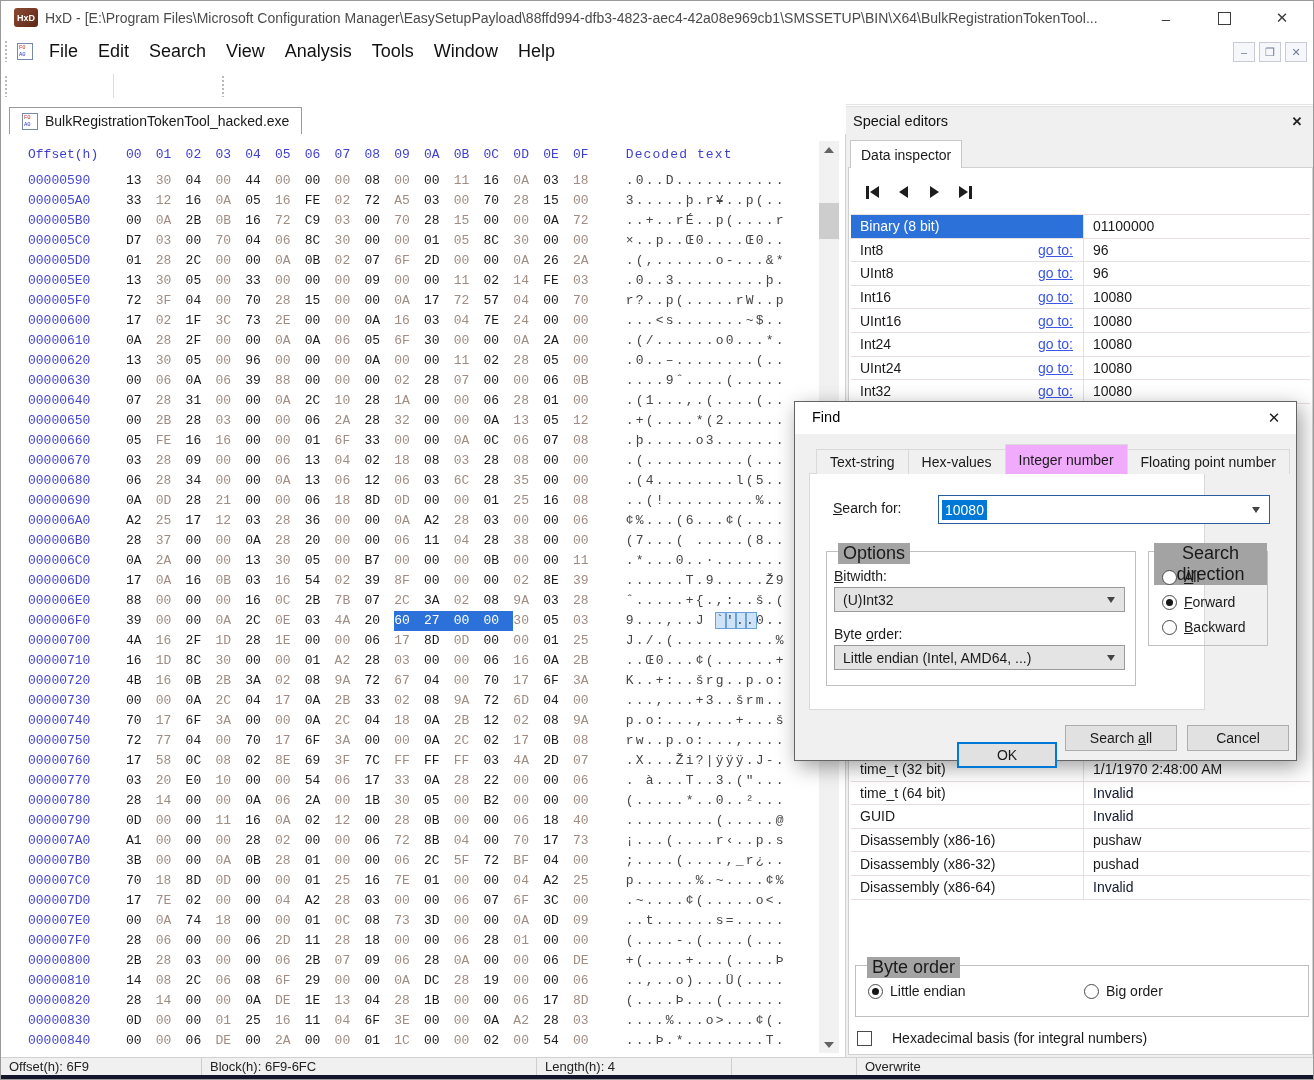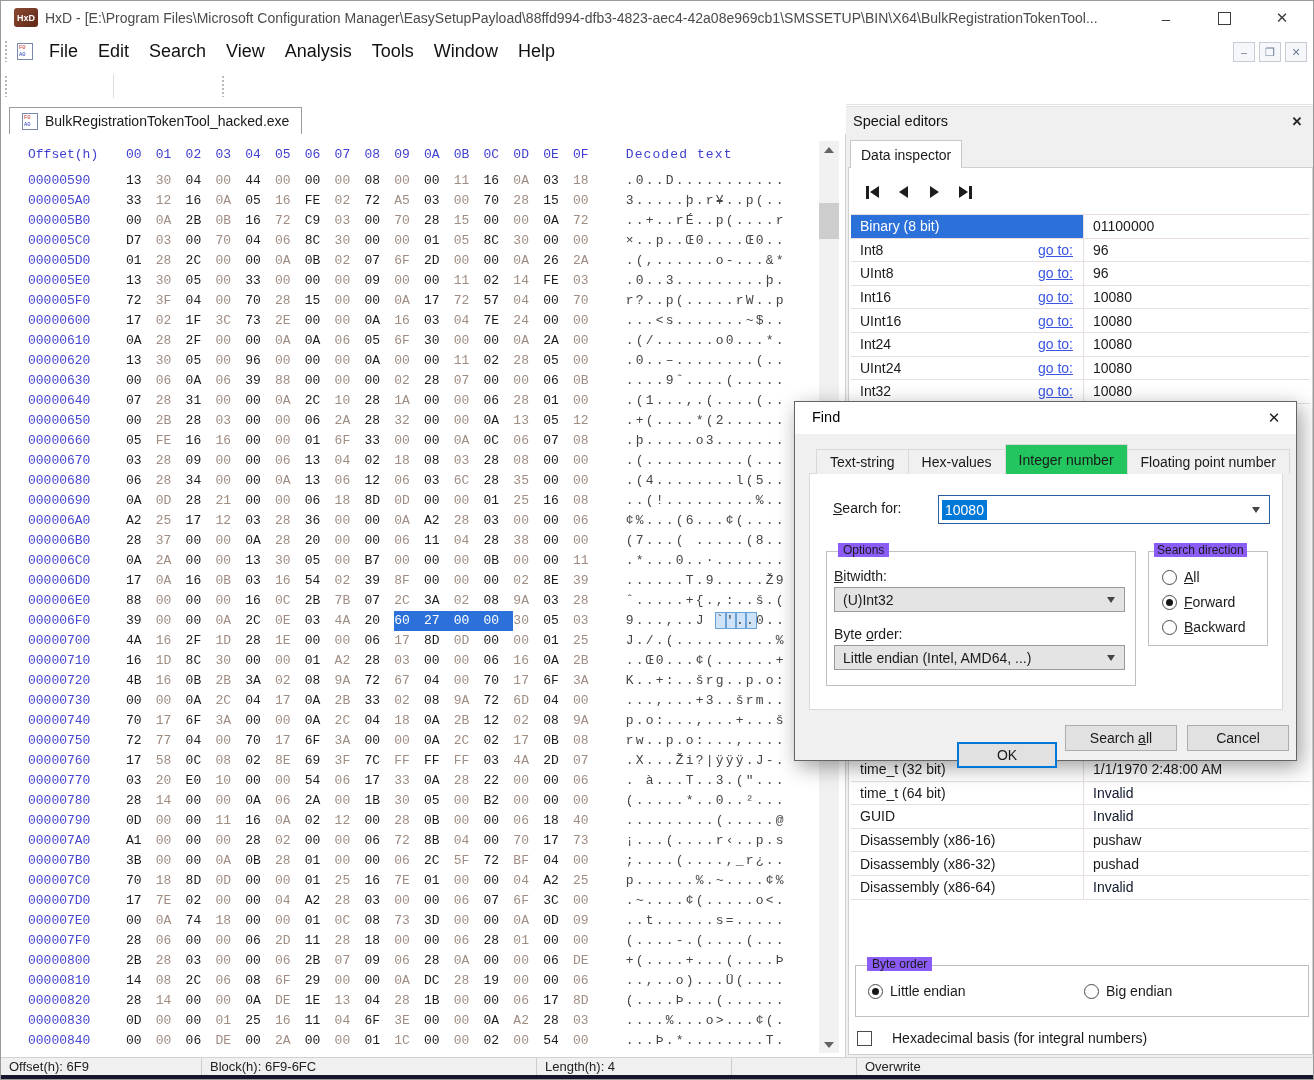--- a/index.html
+++ b/index.html
@@ -90,40 +90,40 @@
   .nb-r{width:0;height:0;border-left:9px solid #1d1d1d;border-top:6.5px solid transparent;border-bottom:6.5px solid transparent;}
   .di-table{position:absolute;left:2px;width:459px;border-top:1px solid #e8dede;font-size:14px;}
   .t-top{top:46px;} .t-bottom{top:590px;}
   .di-row{height:23.6px;display:flex;border-bottom:1px solid #e8dede;box-sizing:border-box;align-items:center;}
   .di-label{width:233px;height:100%;display:flex;align-items:center;padding-left:9px;box-sizing:border-box;border-right:1px solid #e8dede;}
   .di-row.selected .di-label{background:#2c71d9;color:#fff;}
   .goto{margin-left:auto;margin-right:10px;color:#3b55e6;text-decoration:underline;}
   .di-value{flex:1;padding-left:9px;color:#1a1a1a;}
   .di-value.invalid{color:#0f172a;}
   .groupbox{position:absolute;border:1px solid #c0c0c0;}
-  .gb-label{position:absolute;top:-9px;left:11px;background:#8b5cf6;padding:0 5px;font-size:12px;}
+  .gb-label{position:absolute;top:-9px;left:11px;background:#a3a3a3;padding:0 5px;font-size:18px;}
   .bo-group{left:6px;top:797px;width:452px;height:50px;}
   .radio-row{position:absolute;display:flex;align-items:center;gap:7px;font-size:14px;}
   .radio{width:15px;height:15px;border:1px solid #4a4a4a;border-radius:50%;background:#fff;box-sizing:border-box;flex:none;}
   .radio.on{display:flex;align-items:center;justify-content:center;}
   .radio.on::after{content:"";width:7px;height:7px;border-radius:50%;background:#161616;}
   .cb-row{position:absolute;left:8px;top:862px;display:flex;align-items:center;gap:20px;font-size:14px;}
   .checkbox{width:15px;height:15px;border:1px solid #4a4a4a;background:#fff;box-sizing:border-box;flex:none;}
   
   .dialog{position:absolute;left:793px;top:400px;width:503px;height:360px;background:#f0f0f0;border:1px solid #646464;
           box-shadow:4px 6px 20px rgba(0,0,0,.38);box-sizing:border-box;z-index:10;font-size:14px;}
   .dlg-titlebar{position:absolute;left:0;top:0;width:100%;height:32px;background:#fff;}
   .dlg-title{position:absolute;left:17px;top:7px;font-size:14.5px;color:#000;}
   .dlg-close{position:absolute;right:0;top:0;width:44px;height:32px;display:flex;align-items:center;justify-content:center;
              font-size:15px;color:#1a1a1a;}
   .dlg-tabs{position:absolute;left:21px;top:42px;display:flex;align-items:flex-end;height:30px;z-index:3;}
   .dlg-tab{height:25px;padding:0 13px;background:#f0f0f0;border:1px solid #d9d9d9;border-bottom:none;
            display:flex;align-items:center;font-size:14px;margin-right:-1px;box-sizing:border-box;}
-  .dlg-tab.active{height:30px;background:#22c55e;position:relative;z-index:4;}
-  .dlg-page{position:absolute;left:14px;top:71px;width:474px;height:237px;background:#fff;border:1px solid #d9d9d9;box-sizing:border-box;text-align:center;}
+  .dlg-tab.active{height:30px;background:#f0abfc;position:relative;z-index:4;}
+  .dlg-page{position:absolute;left:14px;top:71px;width:396px;height:237px;background:#fff;border:1px solid #d9d9d9;box-sizing:border-box;text-align:center;}
   .lbl-search{position:absolute;left:23px;top:26px;}
   .search-combo{position:absolute;left:128px;top:21px;width:332px;height:29px;border:1px solid #2a5d9e;background:#fff;
                 box-sizing:border-box;display:flex;align-items:center;}
   .search-combo .selval{margin-left:3px;background:#0078d7;color:#fff;padding:2px 3px;}
   .search-combo .chev{position:absolute;right:9px;}
   .chev{width:0;height:0;border-left:4.5px solid transparent;border-right:4.5px solid transparent;border-top:6px solid #444;}
   .opt-group{left:16px;top:77px;width:308px;height:133px;}
   .lbl-bitwidth{position:absolute;left:24px;top:94px;}
   .dd{position:absolute;height:25px;background:#e4e4e4;border:1px solid #9a9a9a;box-sizing:border-box;
       display:flex;align-items:center;padding-left:8px;}
@@ -404,21 +404,21 @@
           </div>
         </div>
       <div class="groupbox bo-group">
         <span class="gb-label">Byte order</span>
         <div class="radio-row" style="left:12px;top:17px;">
           <span class="radio on"></span>
           <span>Little endian</span>
         </div>
         <div class="radio-row" style="left:228px;top:17px;">
           <span class="radio"></span>
-          <span>Big endian</span>
+          <span>Big order</span>
         </div>
       </div>
       <div class="cb-row">
         <span class="checkbox"></span>
         <span>Hexadecimal basis (for integral numbers)</span>
       </div>
     </div>
   </div>
 
   <div class="dialog">

